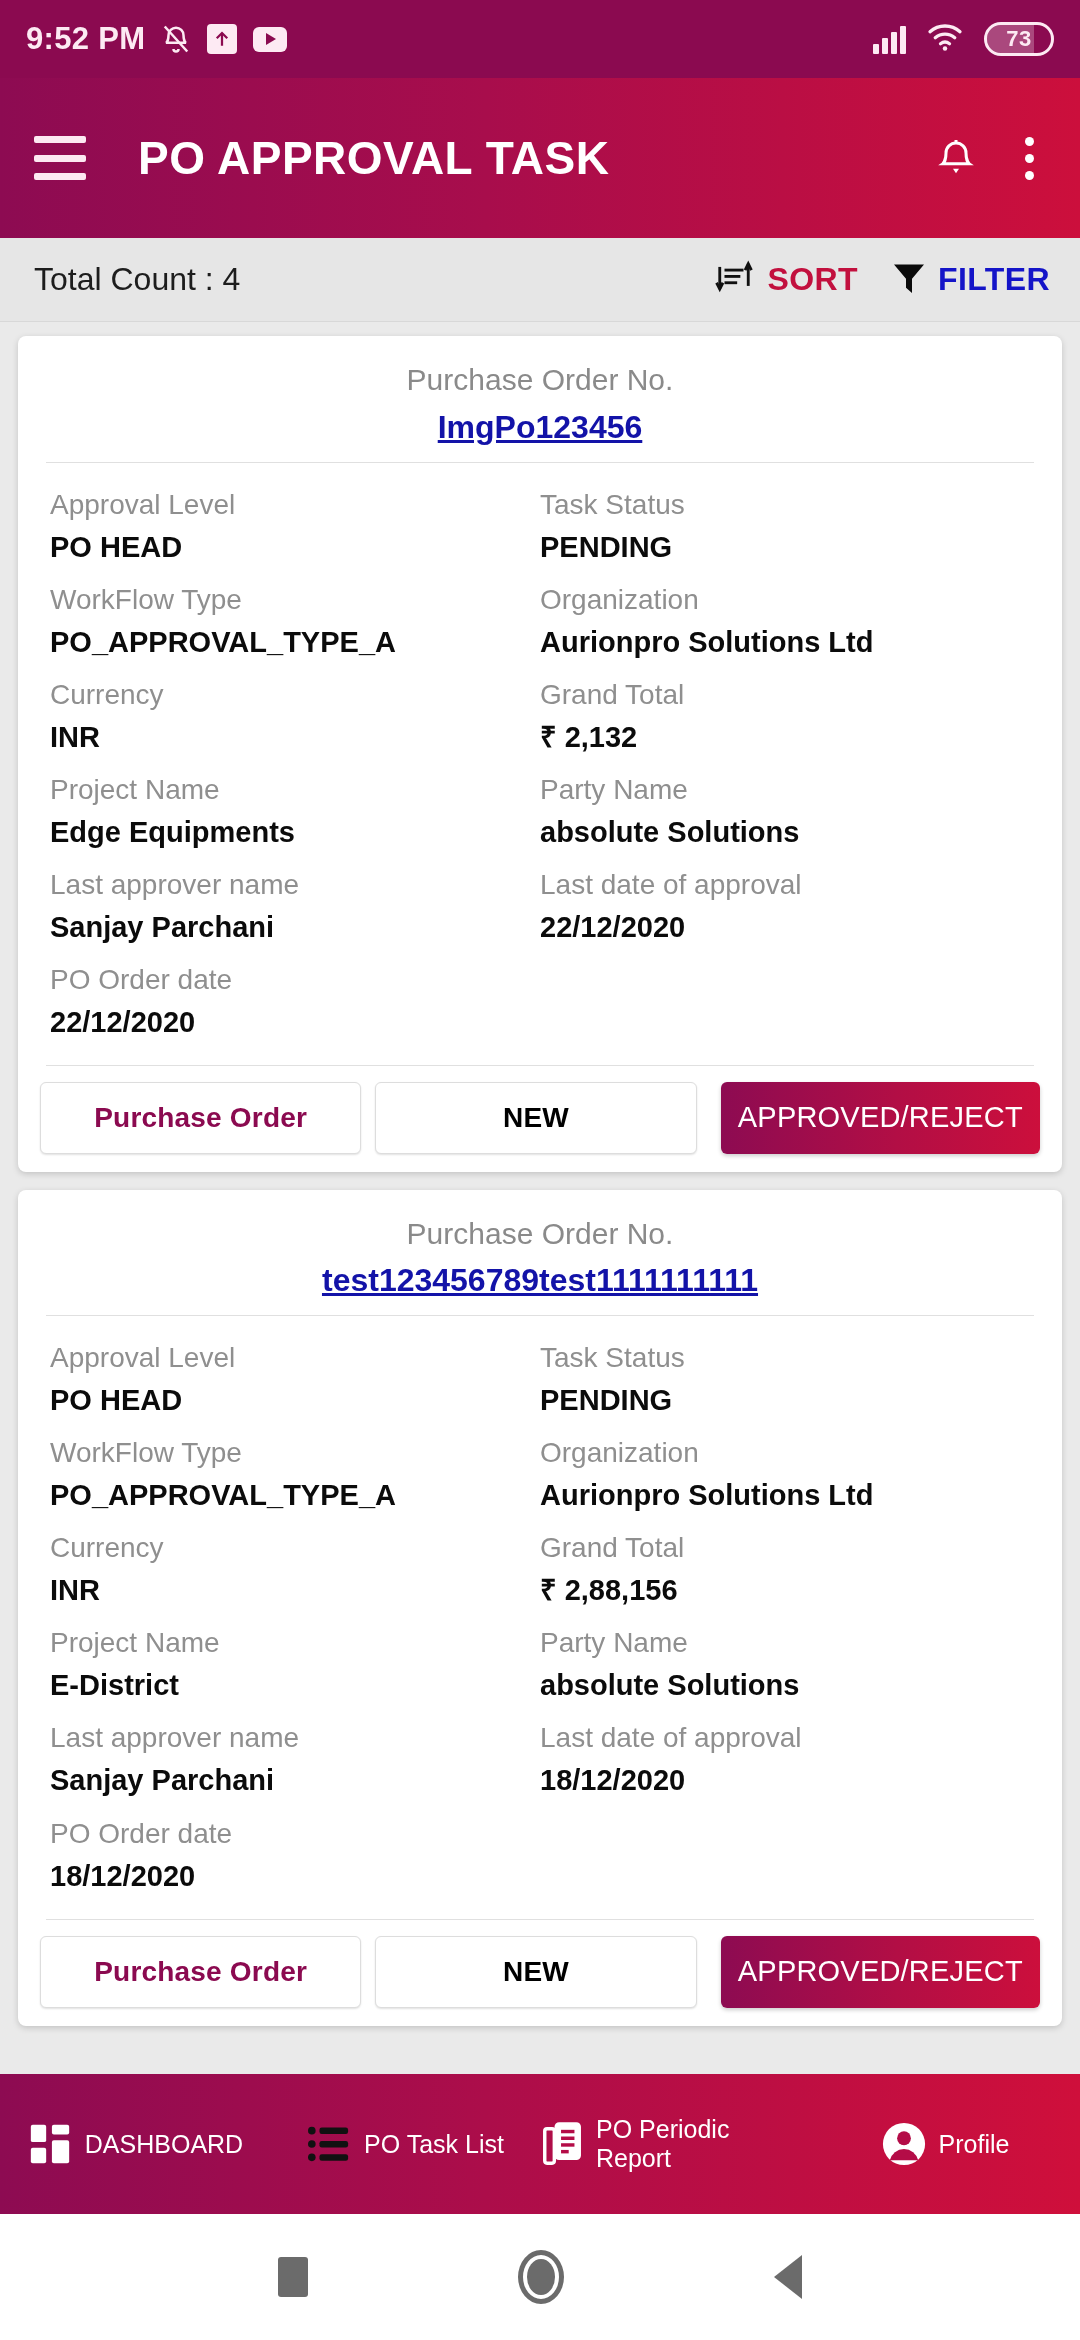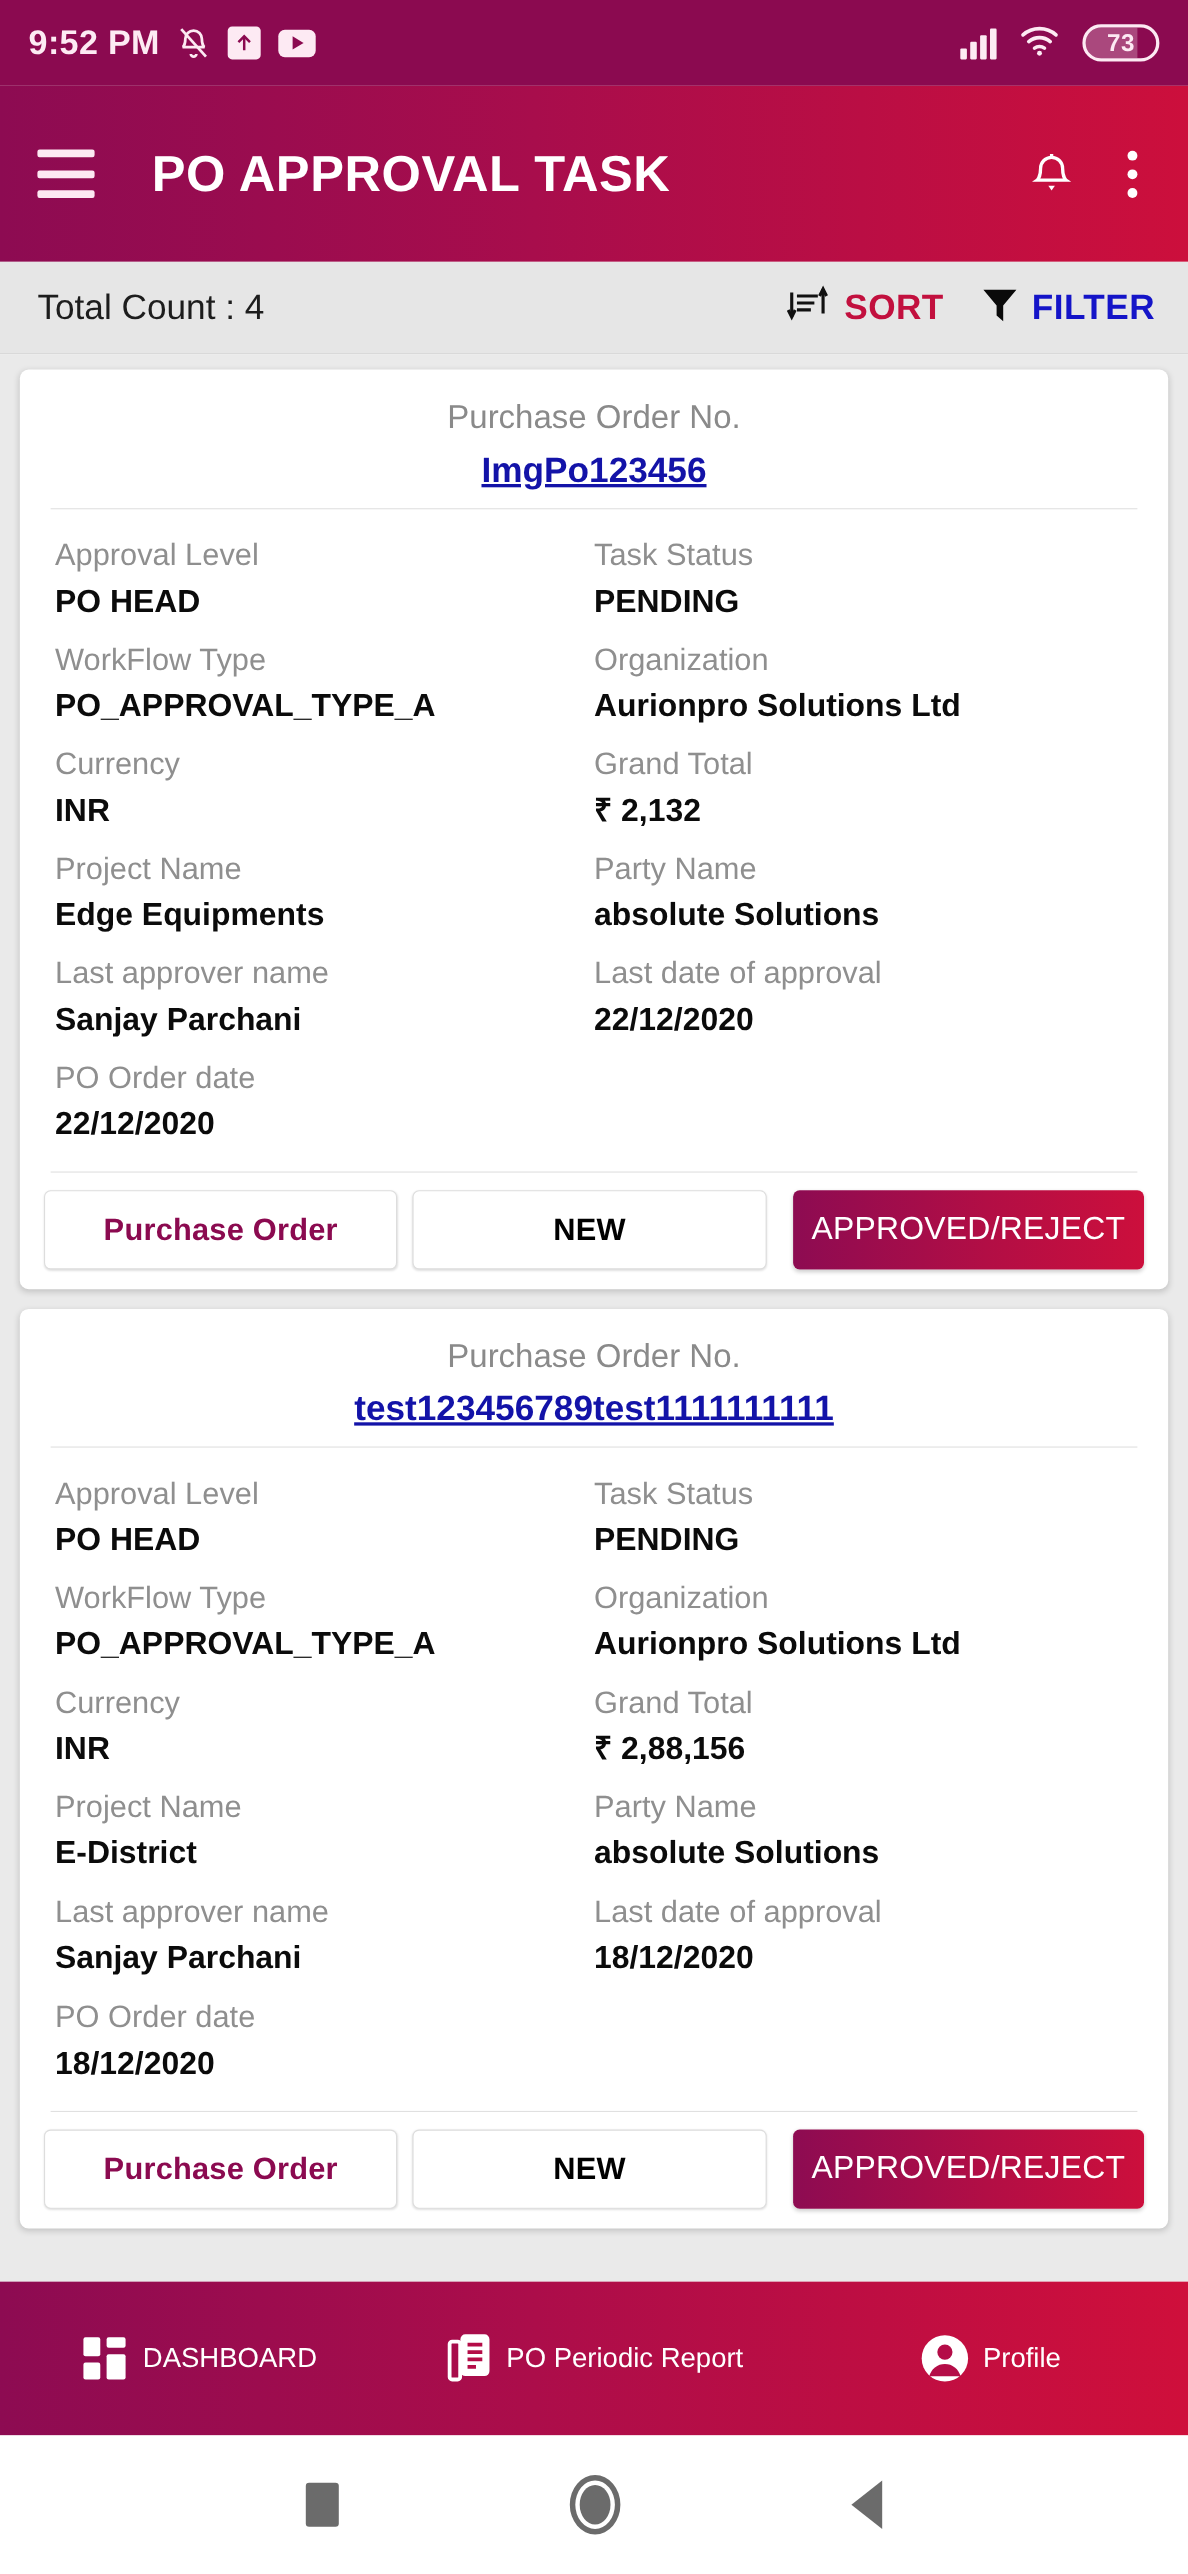--- a/index.html
+++ b/index.html
@@ -407,20 +407,33 @@
           <rect x="2" y="2" width="8" height="9" rx="1"></rect>
           <rect x="13" y="2" width="9" height="5" rx="1"></rect>
           <rect x="2" y="14" width="8" height="8" rx="1"></rect>
           <rect x="13" y="10" width="9" height="12" rx="1"></rect>
         </svg>
       </span>
       <span class="nav-label">DASHBOARD</span>
     </div>
     <div class="nav-item">
       <span class="nav-ico">
+        <svg width="46" height="42" viewBox="0 0 24 22" fill="#111111">
+          <circle cx="3" cy="4" r="2"></circle>
+            <rect x="7" y="2.4" width="15" height="3.4" rx="1.2"></rect>
+          <circle cx="3" cy="11" r="2"></circle>
+            <rect x="7" y="9.4" width="15" height="3.4" rx="1.2"></rect>
+          <circle cx="3" cy="18" r="2"></circle>
+            <rect x="7" y="16.4" width="15" height="3.4" rx="1.2"></rect>
+        </svg>
+      </span>
+      <span class="nav-label">PO Task List</span>
+    </div>
+    <div class="nav-item">
+      <span class="nav-ico">
         <svg width="44" height="46" viewBox="0 0 22 24" fill="none" stroke="#ffffff" stroke-width="1.8">
           <rect x="2" y="4" width="5" height="18" rx="1.2"></rect>
           <rect x="8" y="1.5" width="12" height="18" rx="1.5" fill="#ffffff" stroke="#ffffff"></rect>
           <line x1="10.5" y1="5.5" x2="17.5" y2="5.5" stroke="#b40c47" stroke-width="1.8"></line>
           <line x1="10.5" y1="9" x2="17.5" y2="9" stroke="#b40c47" stroke-width="1.8"></line>
           <line x1="10.5" y1="12.5" x2="17.5" y2="12.5" stroke="#b40c47" stroke-width="1.8"></line>
           <line x1="10.5" y1="16" x2="14.5" y2="16" stroke="#b40c47" stroke-width="1.8"></line>
         </svg>
       </span>
       <span class="nav-label">PO Periodic Report</span>

